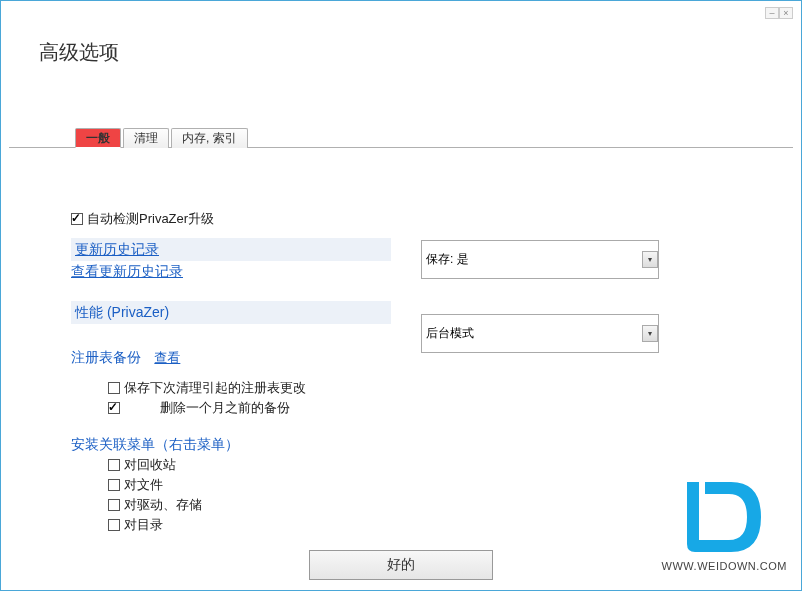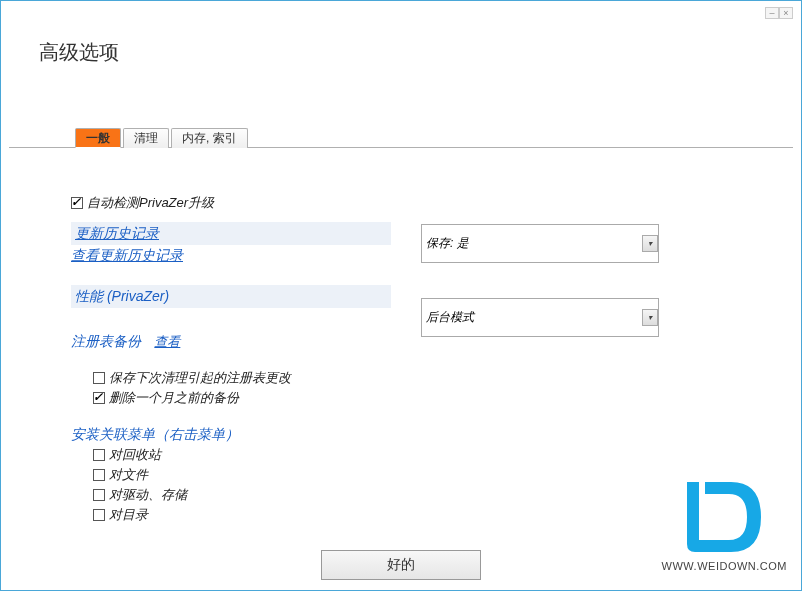--- a/index.html
+++ b/index.html
@@ -68,45 +68,44 @@
   font-size: 12px;
   background: linear-gradient(#fdfdfd, #efefef);
   margin-right: 2px;
   border-radius: 2px 2px 0 0;
   cursor: pointer;
   color: #333;
   height: 20px;
   line-height: 15px;
 }
 .tab.active {
-  background: #f97316;
+  background: #ef4444;
   border-bottom: 1px solid #fff;
   font-weight: bold;
   position: relative;
   z-index: 2;
 }
 .tab.active::before {
   content: "";
   position: absolute;
   left: -10px;
   bottom: -1px;
   width: 10px;
   height: 10px;
   border-bottom: 1px solid #b0b0b0;
   border-right: 1px solid #b0b0b0;
   border-bottom-right-radius: 6px;
   background: transparent;
   display: none;
 }
 .content {
   position: absolute;
-  top: 165px;
+  top: 181px;
   left: 70px;
   right: 30px;
-  font-style: italic;
 }
 .row {
   display: flex;
   align-items: center;
   margin-bottom: 2px;
 }
 .chk {
   width: 12px;
   height: 12px;
   border: 1px solid #555;
@@ -168,29 +167,29 @@
   background: linear-gradient(#f5f5f5, #ddd);
   border: 1px solid #aaa;
   display: flex;
   align-items: center;
   justify-content: center;
   margin: -2px -4px -2px 0;
   font-size: 8px;
   color: #444;
 }
 .indent {
-  margin-left: 11px;
+  margin-left: 26px;
   padding-left: 11px;
 }
 .ok-btn {
   position: absolute;
   bottom: 10px;
   left: 50%;
   transform: translateX(-50%);
-  width: 160px;
+  width: 184px;
   height: 30px;
   background: linear-gradient(#f7f7f7, #e6e6e6);
   border: 1px solid #999;
   font-size: 14px;
   cursor: pointer;
   color: #333;
 }
 .watermark {
   position: absolute;
   right: 14px;
@@ -255,30 +254,30 @@
 
     <div class="blue-row" style="margin-top:20px;margin-bottom:24px;">
       <span class="section-hdr">性能 (PrivaZer)</span>
     </div>
 
     <div class="dropdown" style="top:132px;left:350px;">
       <span>后台模式</span>
       <span class="dd-arrow">▾</span>
     </div>
 
-    <div style="margin-top:6px;margin-bottom:18px;">
+    <div style="margin-top:6px;margin-bottom:12px;">
       <span class="section-hdr">注册表备份</span>
       &nbsp;
       <span class="blue-link small">查看</span>
     </div>
     <div class="row indent">
       <span class="chk"></span>
       <span class="lbl">保存下次清理引起的注册表更改</span>
     </div>
-    <div class="row indent" style="margin-bottom:18px;">
+    <div class="row indent" style="margin-bottom:18px;gap:36px;">
       <span class="chk checked"></span>
       <span class="lbl">删除一个月之前的备份</span>
     </div>
 
     <div style="margin-bottom:2px;">
       <span class="section-hdr">安装关联菜单（右击菜单）</span>
     </div>
     <div class="row indent">
       <span class="chk"></span>
       <span class="lbl">对回收站</span>

